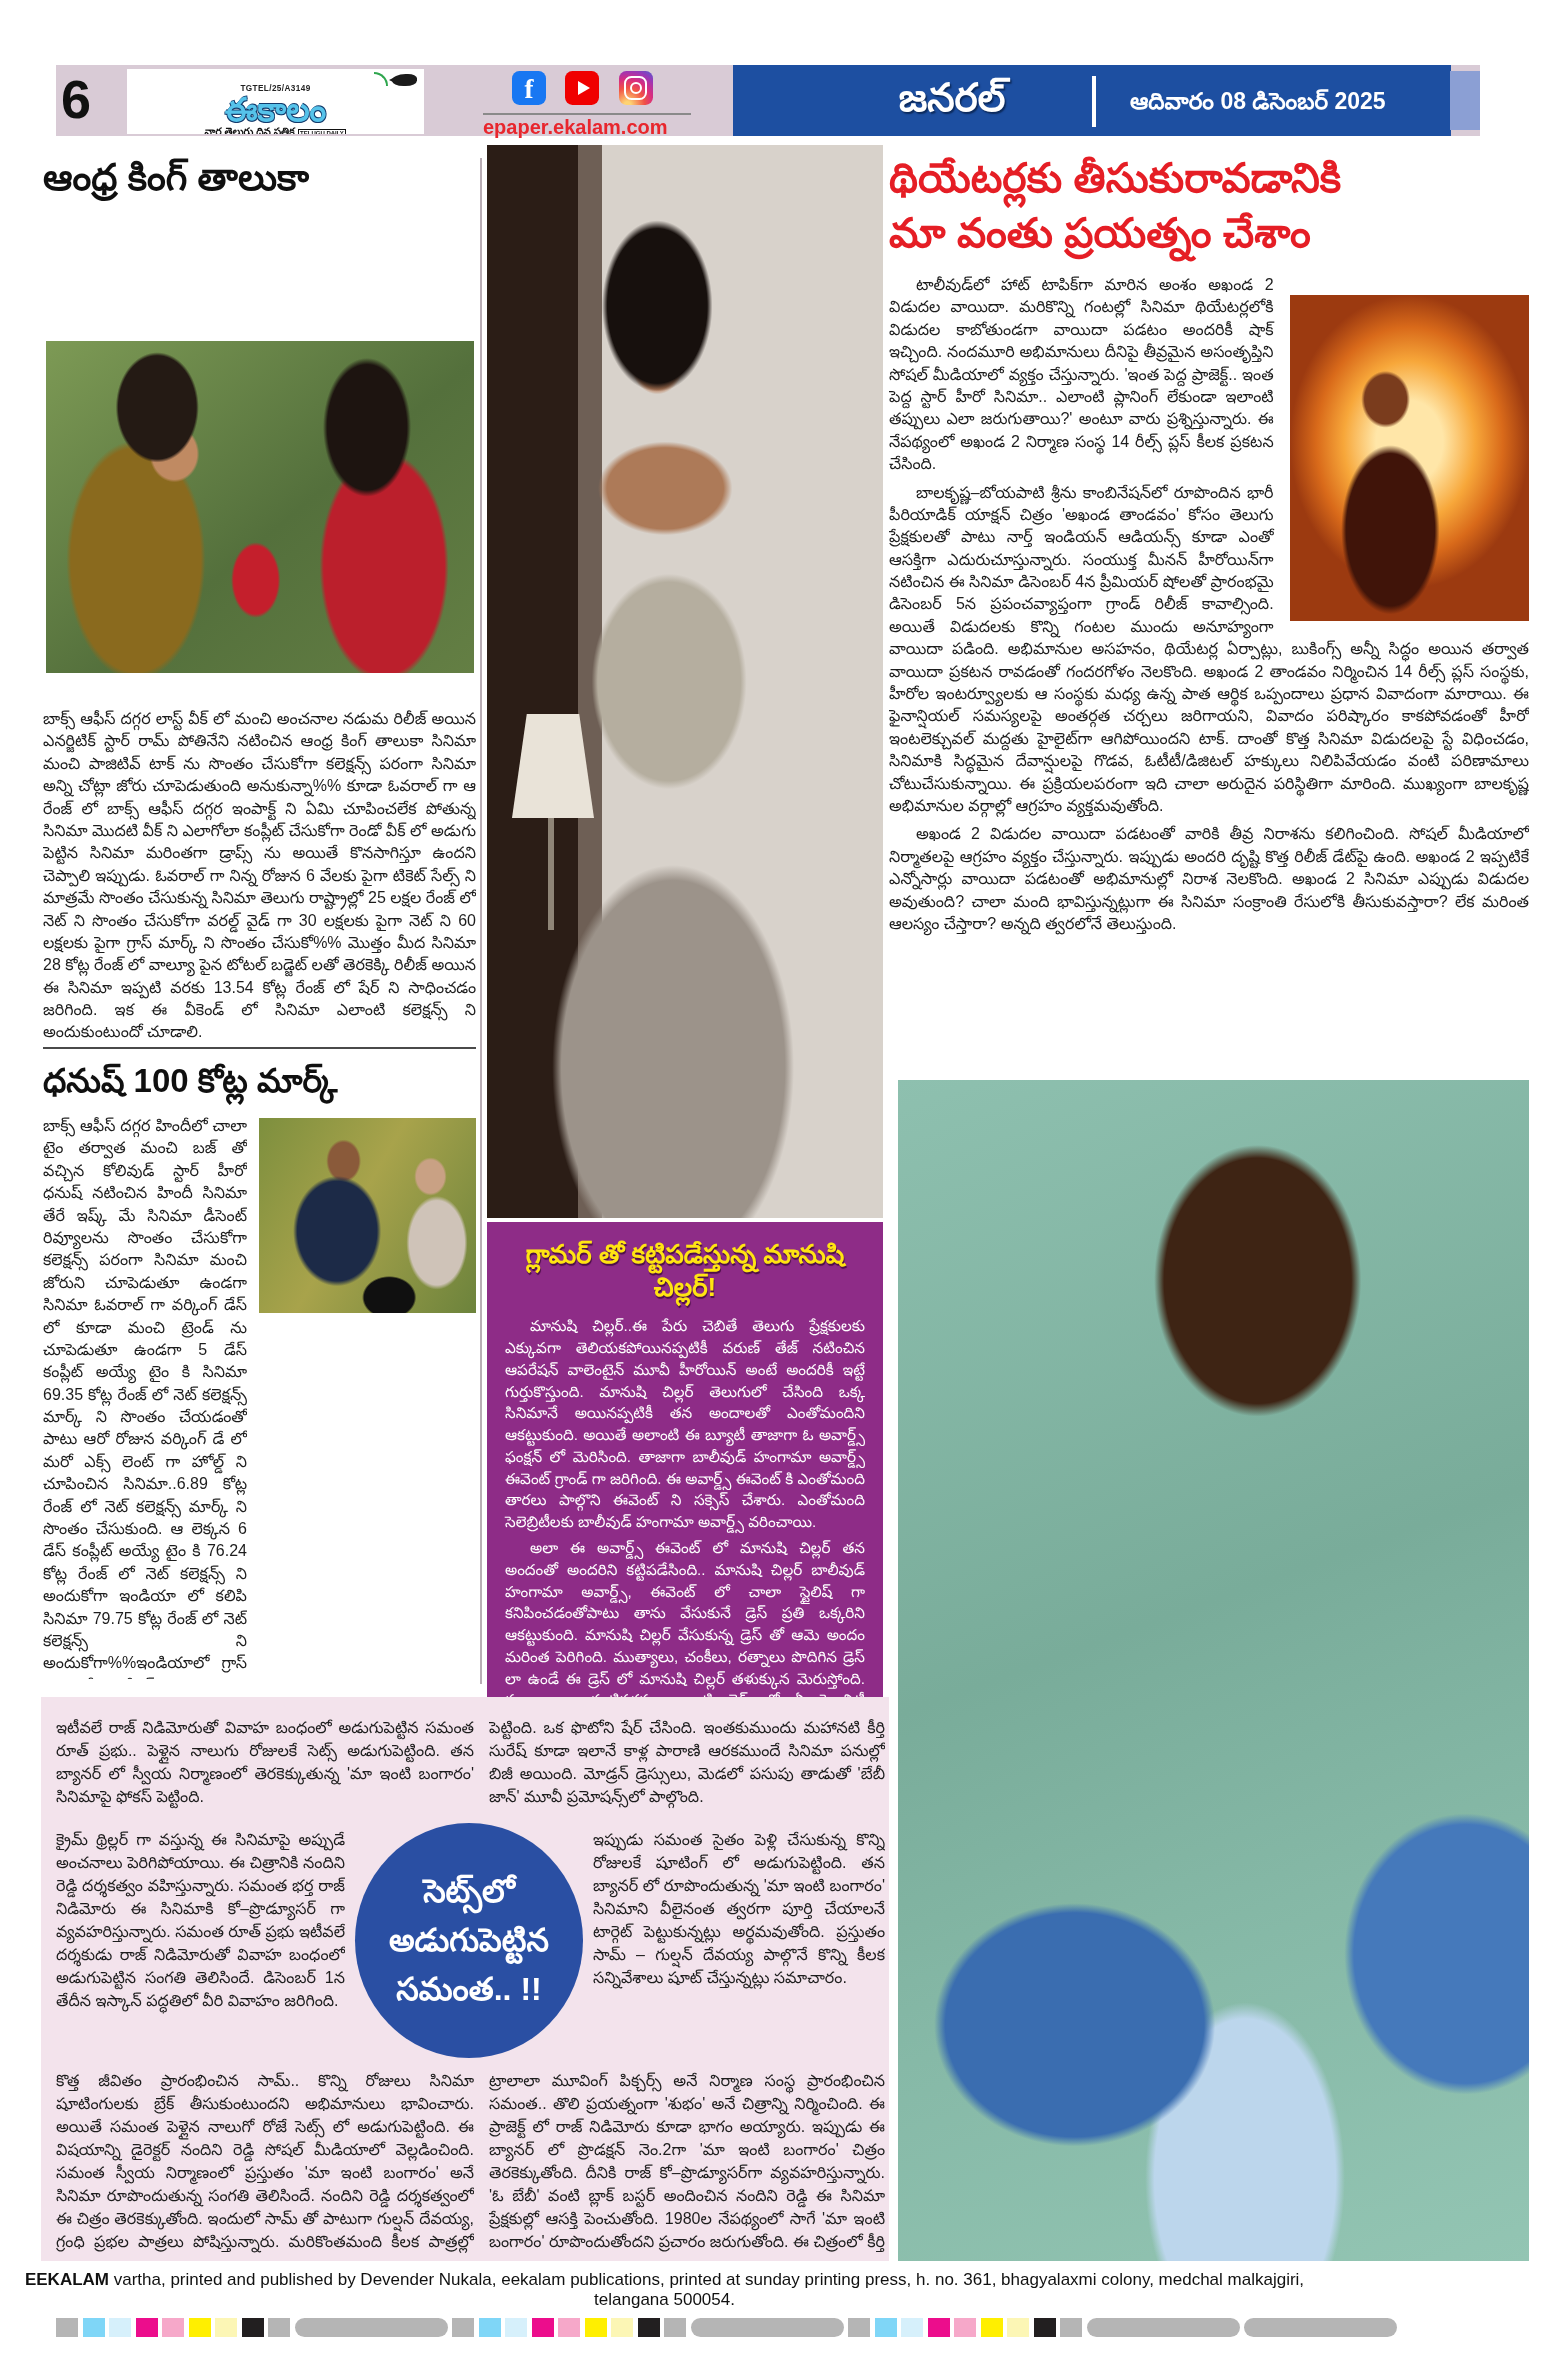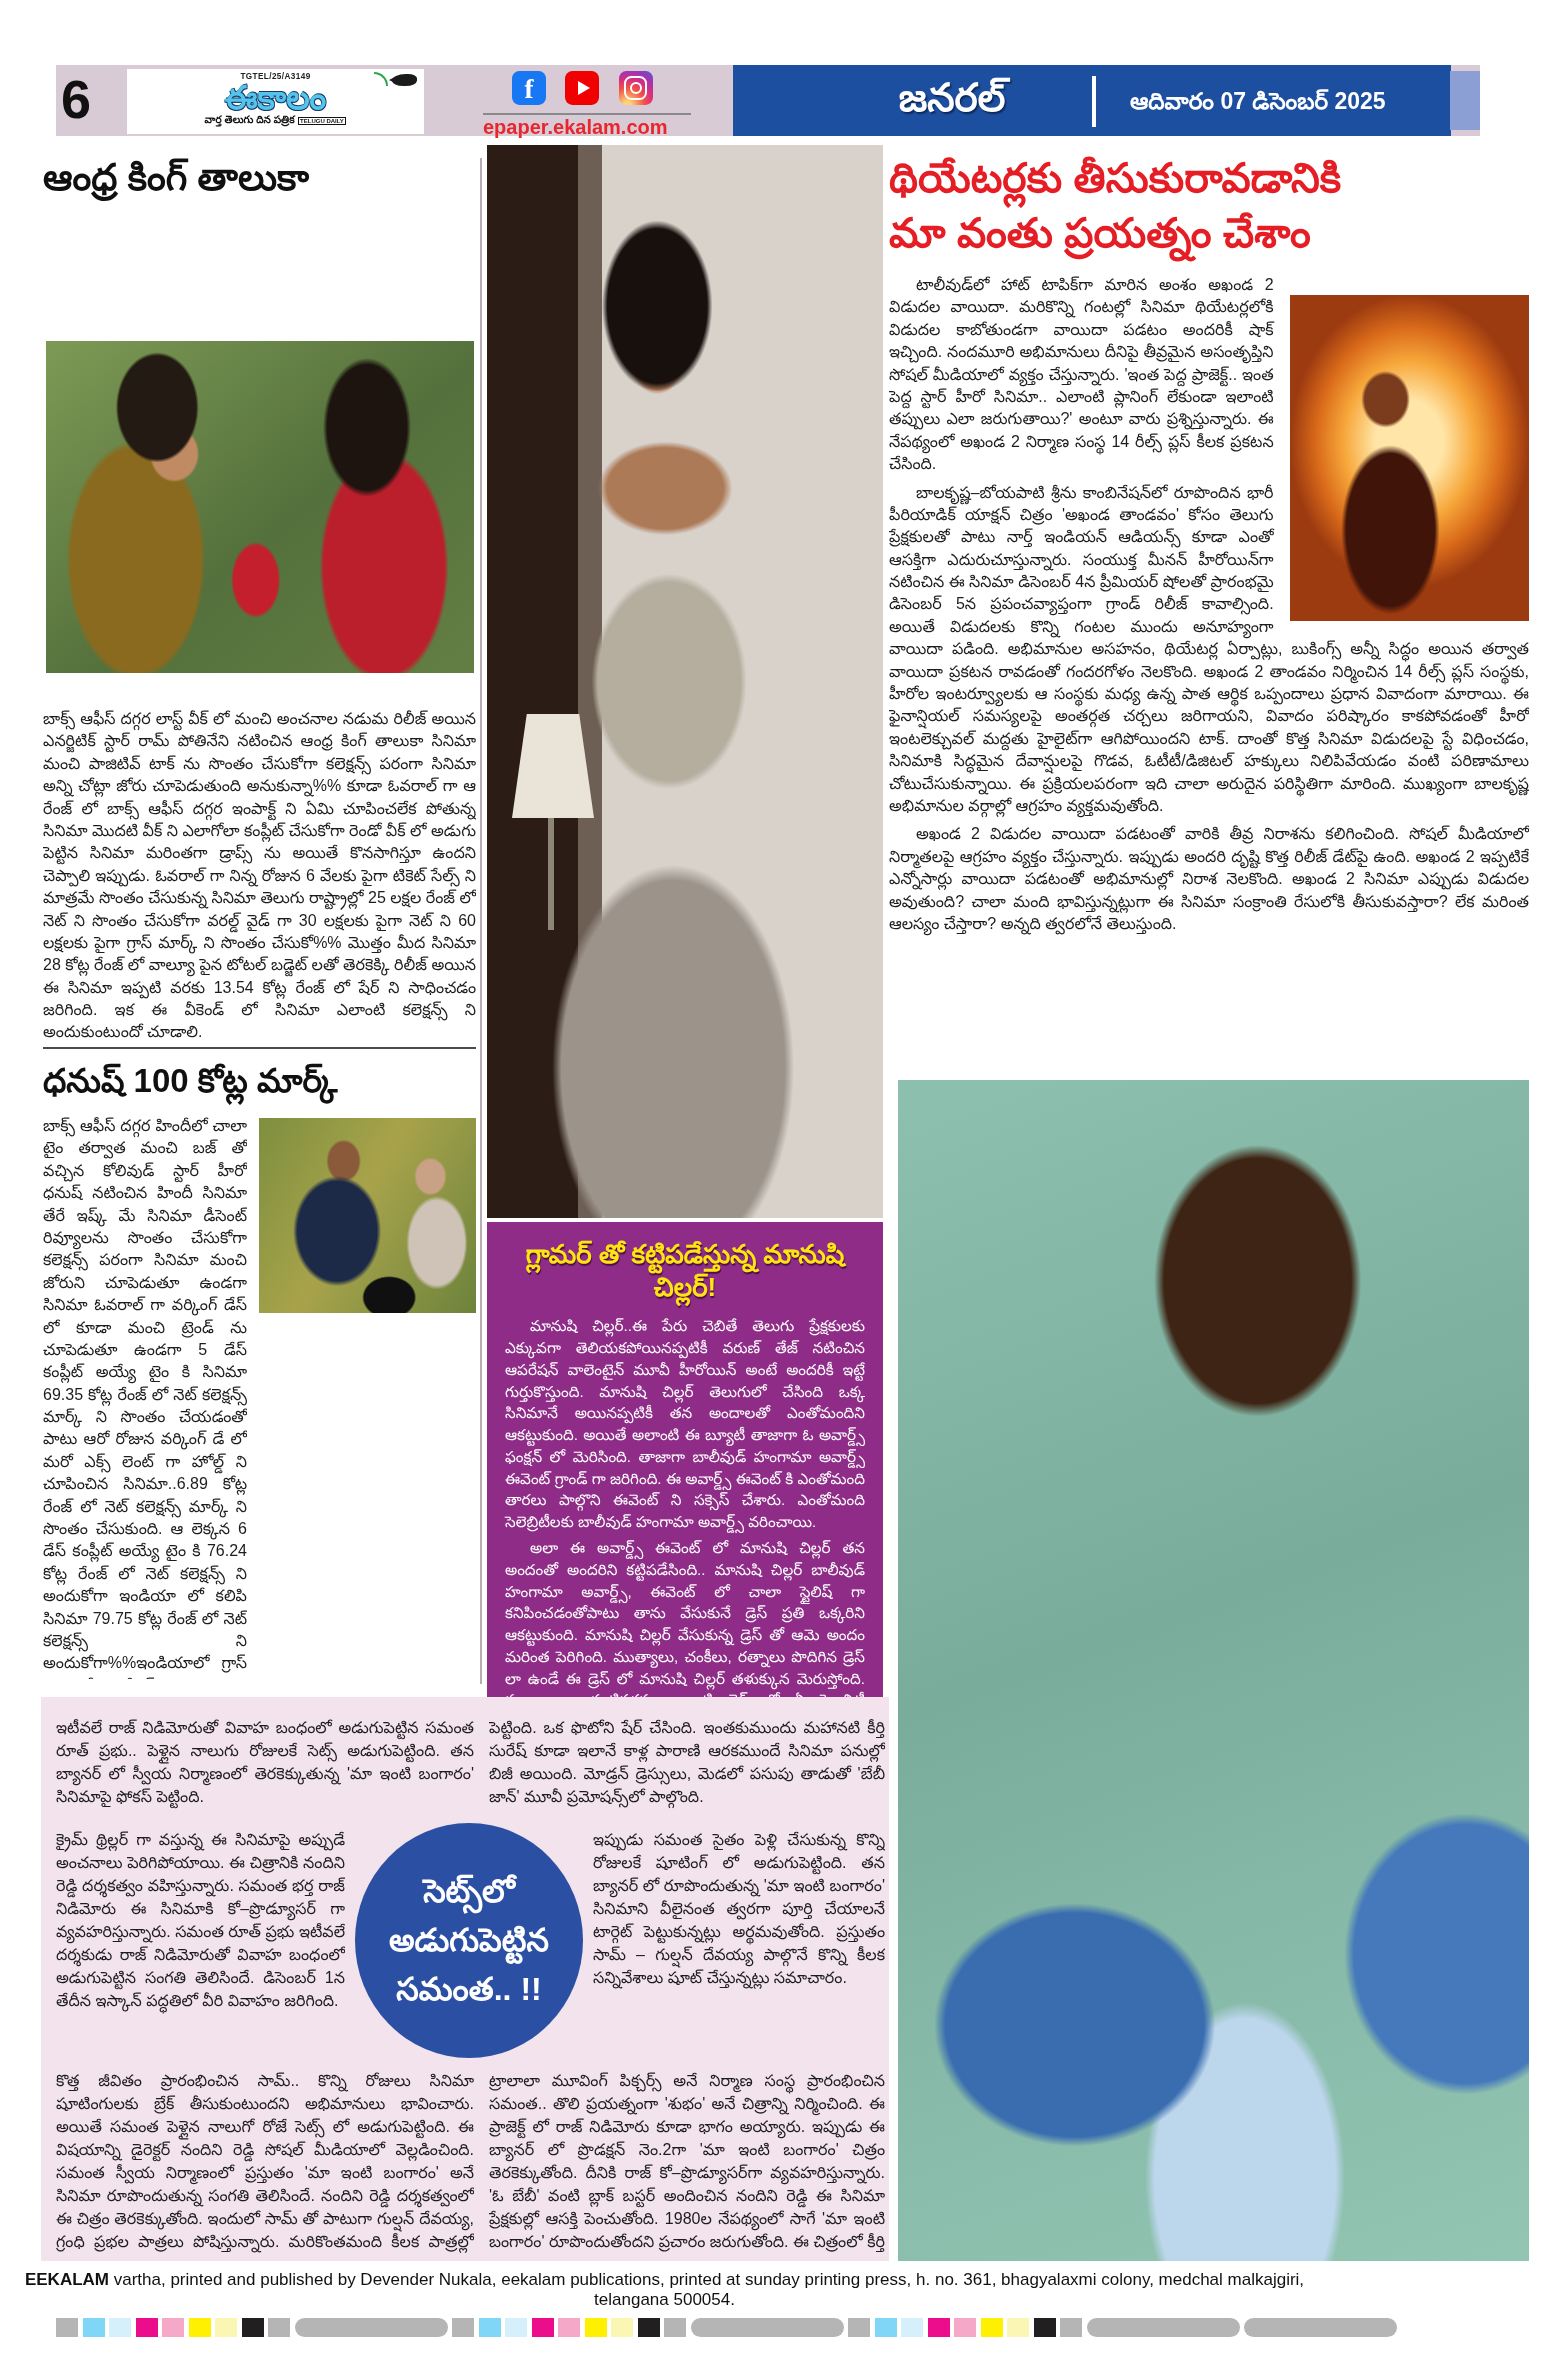--- a/index.html
+++ b/index.html
@@ -5,21 +5,21 @@
   html,body{margin:0;padding:0;background:#ffffff;}
   .page{position:relative;width:1565px;height:2377px;background:#fff;overflow:hidden;
         font-family:"Liberation Sans", sans-serif;color:#1a1a1a;}
   .abs{position:absolute;}
 
   
   .header-band{left:56px;top:65px;width:1424px;height:71px;background:#d9cbd6;}
   .page-num{left:61px;top:68px;width:59px;font-size:54px;font-weight:800;color:#111;}
   .logo-box{left:126px;top:68px;width:297px;height:65px;background:#fff;border:0.7px solid #d9cbd6;
             text-align:center;overflow:hidden;}
-  .logo-reg{font-size:8.2px;color:#222;font-weight:700;letter-spacing:0.4px;margin-top:3px;}
+  .logo-reg{font-size:8.2px;color:#222;font-weight:700;letter-spacing:0.4px;margin-top:15px;}
   .logo-title{font-size:33px;font-weight:800;color:#56c3ea;line-height:1.0;
               text-shadow:0.7px 0.7px 0 #123a6b,-0.7px 0.7px 0 #123a6b,0.7px -0.7px 0 #123a6b;}
   .logo-tag{font-size:10.4px;font-weight:700;color:#111;}
   .logo-tag .en{font-size:6px;border:0.7px solid #111;padding:0 1.5px;margin-left:3px;}
   .bird{position:absolute;right:7.4px;top:4.5px;width:25px;height:12px;background:#1b1b1b;
         border-radius:60% 40% 50% 50%;}
   .bird:before{content:"";position:absolute;left:-5.2px;top:3px;border:3.7px solid transparent;
         border-right:6px solid #1b1b1b;}
   .arcs{position:absolute;right:36px;top:3px;width:12px;height:12px;border-top:2.2px solid #2fa64e;
         border-right:2.2px solid #2fa64e;border-radius:0 100% 0 0;}
@@ -134,21 +134,21 @@
     <div class="icon fb">f</div>
     <div class="icon yt"></div>
     <div class="icon ig"></div>
   </div>
   <div class="abs social-rule"></div>
   <div class="abs epaper">epaper.ekalam.com</div>
   <div class="abs blue-bar"></div>
   <div class="abs blue-tail"></div>
   <div class="abs section-label">జనరల్</div>
   <div class="abs bar-divider"></div>
-  <div class="abs bar-date">ఆదివారం 07 డిసెంబర్ 2025</div>
+  <div class="abs bar-date">ఆదివారం 08 డిసెంబర్ 2025</div>
 
   <div class="abs headline-black" style="left:43px;top:156px;width:428px;font-size:37px;">ఆంధ్ర కింగ్ తాలుకా</div>
   <div class="abs vrule" style="left:480px;top:158px;height:1526px;"></div>
   <div class="abs still-ak"></div>
   <div class="abs body-text" style="left:43px;top:708px;width:433px;height:333px;">బాక్స్ ఆఫీస్ దగ్గర లాస్ట్ వీక్ లో మంచి అంచనాల నడుమ రిలీజ్ అయిన ఎనర్జిటిక్ స్టార్ రామ్ పోతినేని నటించిన ఆంధ్ర కింగ్ తాలుకా సినిమా మంచి పాజిటివ్ టాక్ ను సొంతం చేసుకోగా కలెక్షన్స్ పరంగా సినిమా అన్ని చోట్లా జోరు చూపెడుతుంది అనుకున్నా%% కూడా ఓవరాల్ గా ఆ రేంజ్ లో బాక్స్ ఆఫీస్ దగ్గర ఇంపాక్ట్ ని ఏమి చూపించలేక పోతున్న సినిమా మొదటి వీక్ ని ఎలాగోలా కంప్లీట్ చేసుకోగా రెండో వీక్ లో అడుగు పెట్టిన సినిమా మరింతగా డ్రాప్స్ ను అయితే కొనసాగిస్తూ ఉందని చెప్పాలి ఇప్పుడు. ఓవరాల్ గా నిన్న రోజున 6 వేలకు పైగా టికెట్ సేల్స్ ని మాత్రమే సొంతం చేసుకున్న సినిమా తెలుగు రాష్ట్రాల్లో 25 లక్షల రేంజ్ లో నెట్ ని సొంతం చేసుకోగా వరల్డ్ వైడ్ గా 30 లక్షలకు పైగా నెట్ ని 60 లక్షలకు పైగా గ్రాస్ మార్క్ ని సొంతం చేసుకో%% మొత్తం మీద సినిమా 28 కోట్ల రేంజ్ లో వాల్యూ పైన టోటల్ బడ్జెట్ లతో తెరకెక్కి రిలీజ్ అయిన ఈ సినిమా ఇప్పటి వరకు 13.54 కోట్ల రేంజ్ లో షేర్ ని సాధించడం జరిగింది. ఇక ఈ వీకెండ్ లో సినిమా ఎలాంటి కలెక్షన్స్ ని అందుకుంటుందో చూడాలి.</div>
   <div class="abs hrule" style="left:43px;top:1047px;width:433px;"></div>
   <div class="abs headline-black" style="left:43px;top:1062px;width:433px;font-size:33px;">ధనుష్ 100 కోట్ల మార్క్</div>
   <div class="abs" style="left:43px;top:1115px;width:433px;height:564px;overflow:hidden;">
     <div class="still-dh"></div>
     <div class="body-text" style="height:564px;">బాక్స్ ఆఫీస్ దగ్గర హిందీలో చాలా టైం తర్వాత మంచి బజ్ తో వచ్చిన కోలివుడ్ స్టార్ హీరో ధనుష్ నటించిన హిందీ సినిమా తేరే ఇష్క్ మే సినిమా డీసెంట్ రివ్యూలను సొంతం చేసుకోగా కలెక్షన్స్ పరంగా సినిమా మంచి జోరుని చూపెడుతూ ఉండగా సినిమా ఓవరాల్ గా వర్కింగ్ డేస్ లో కూడా మంచి ట్రెండ్ ను చూపెడుతూ ఉండగా 5 డేస్ కంప్లీట్ అయ్యే టైం కి సినిమా 69.35 కోట్ల రేంజ్ లో నెట్ కలెక్షన్స్ మార్క్ ని సొంతం చేయడంతో పాటు ఆరో రోజున వర్కింగ్ డే లో మరో ఎక్స్ లెంట్ గా హోల్డ్ ని చూపించిన సినిమా..6.89 కోట్ల రేంజ్ లో నెట్ కలెక్షన్స్ మార్క్ ని సొంతం చేసుకుంది. ఆ లెక్కన 6 డేస్ కంప్లీట్ అయ్యే టైం కి 76.24 కోట్ల రేంజ్ లో నెట్ కలెక్షన్స్ ని అందుకోగా ఇండియా లో కలిపి సినిమా 79.75 కోట్ల రేంజ్ లో నెట్ కలెక్షన్స్ ని అందుకోగా%%ఇండియాలో గ్రాస్ 93 కోట్ల రేంజ్ ని సొంతం చేసుకుంది. ఇక సినిమా ఓవర్సీస్ లో 1 మిలియన్ డాలర్స్ కి పైగా మంచి మూమెంటం చూపిస్తూ కలెక్షన్స్ తో 100 కోట్ల మార్క్ ని దాటేసే మూడ్ లో దూసుకుపోతూ ఉండడం విశేషం. ధనుష్ కెరీర్ లో హిందీ లో ఇది సెన్సేషనల్ కలెక్షన్స్ అని చెప్పాలి. టోటల్ గా ఎక్స్ టెండెడ్ వీకెండ్ కలెక్షన్స్ తో కమ్యులేట్ అవుతున్న సినిమా హిందీ లో లాంగ్ రన్ లో 100 కోట్ల నెట్ కలెక్షన్స్ మార్క్ వైపు పరుగులు పెడుతూ ఉండడం విశేషం అని చెప్పాలి. ఇక సినిమా 75 రోజుల మరోసారి మంచి ట్రెండ్ ను చూపెడుతూ ఉందంటే మరోసారి 6 కోట్ల రేంజ్ కి అటూ ఇటుగా నెట్ కలెక్షన్స్ ని అందుకునే అవకాశం ఉందని లాంగ్ రన్ లో సినిమా ఏ రేంజ్ లో మాస్ రచ్చ చేస్తుందో చూడాలి ఇప్పుడు.</div>

